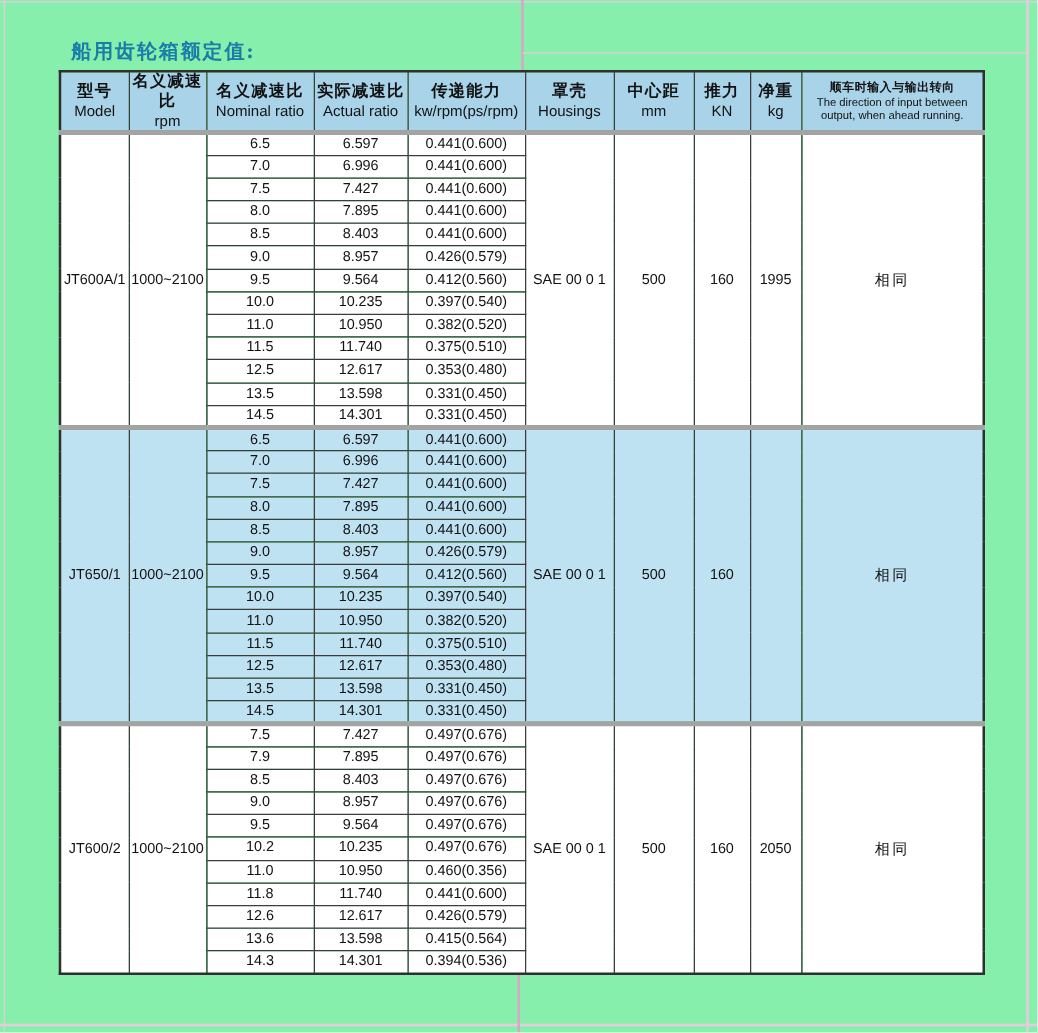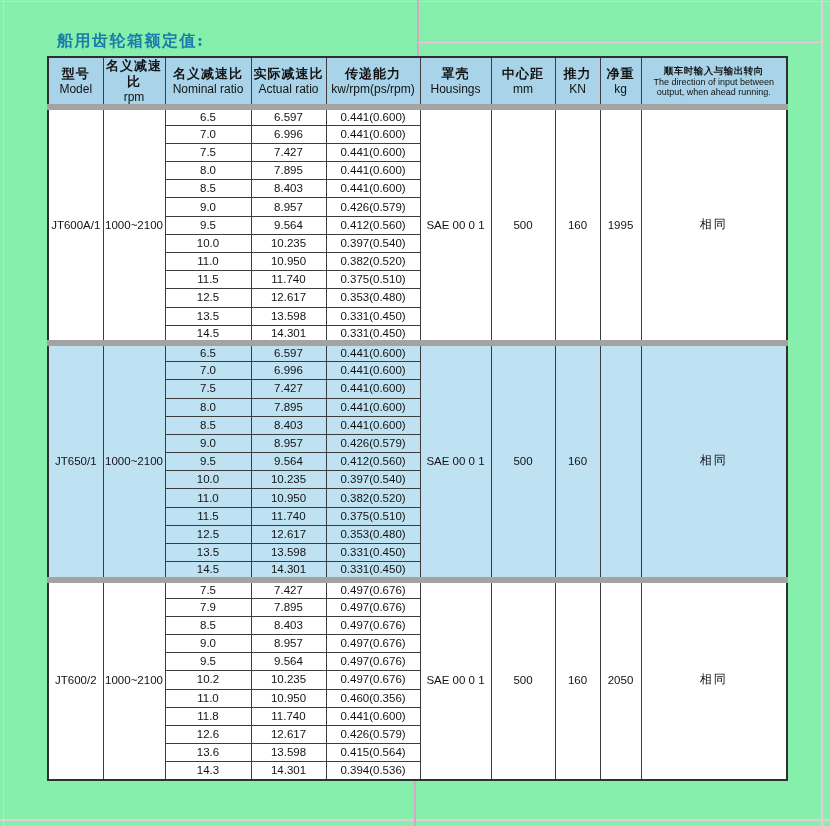--- a/index.html
+++ b/index.html
@@ -73,22 +73,22 @@
   th.dir-hdr .hdr-zh { font-size: 9.5px; line-height: 12px; letter-spacing: 0.5px; }
   th.dir-hdr .hdr-en { font-size: 9px; line-height: 10.5px; }
 
   .spec tbody td {
     height: 18.2px;
     font-size: 11.5px;
     line-height: 13px;
     background: #ffffff;
   }
   .spec tbody td.hl { background: var(--highlight-bg, #bfe2f3); }
-  .spec tbody tr.group-start td { border-top: 6px solid #a3a3a3; margin-top: 36px; }
-  .spec tbody td.direction-cell { font-family: Liberation Mono, monospace; font-size: 12px; letter-spacing: 2px; }
+  .spec tbody tr.group-start td { border-top: 4px solid #a3a3a3; margin-top: 36px; }
+  .spec tbody td.direction-cell { font-family: Liberation Sans, sans-serif; font-size: 12px; letter-spacing: 2px; }
 </style>
 </head>
 <body>
 
 <div class="page">
 
   <div class="crop light crop-top"></div>
   <div class="crop light crop-bottom"></div>
   <div class="crop light crop-left"></div>
   <div class="crop light crop-right"></div>

